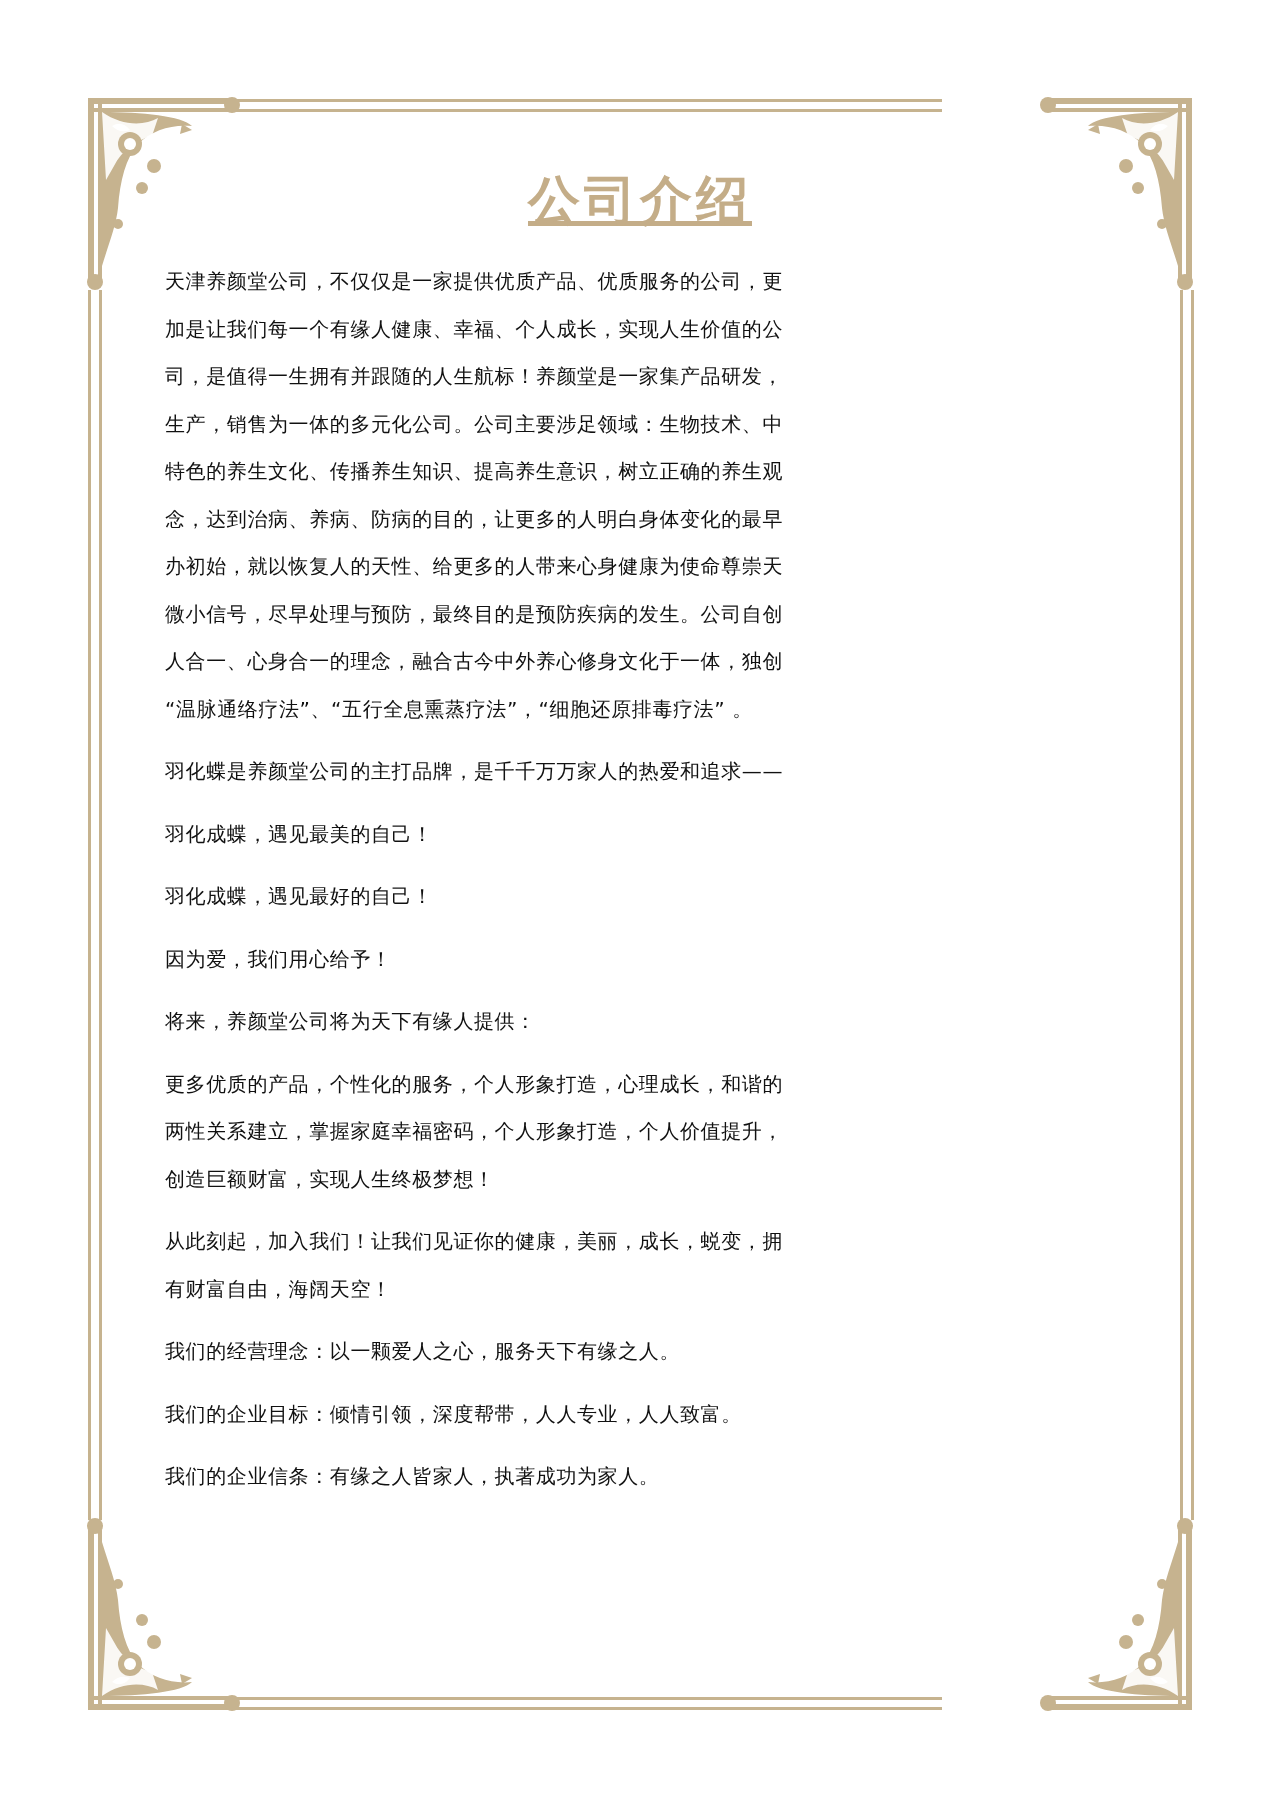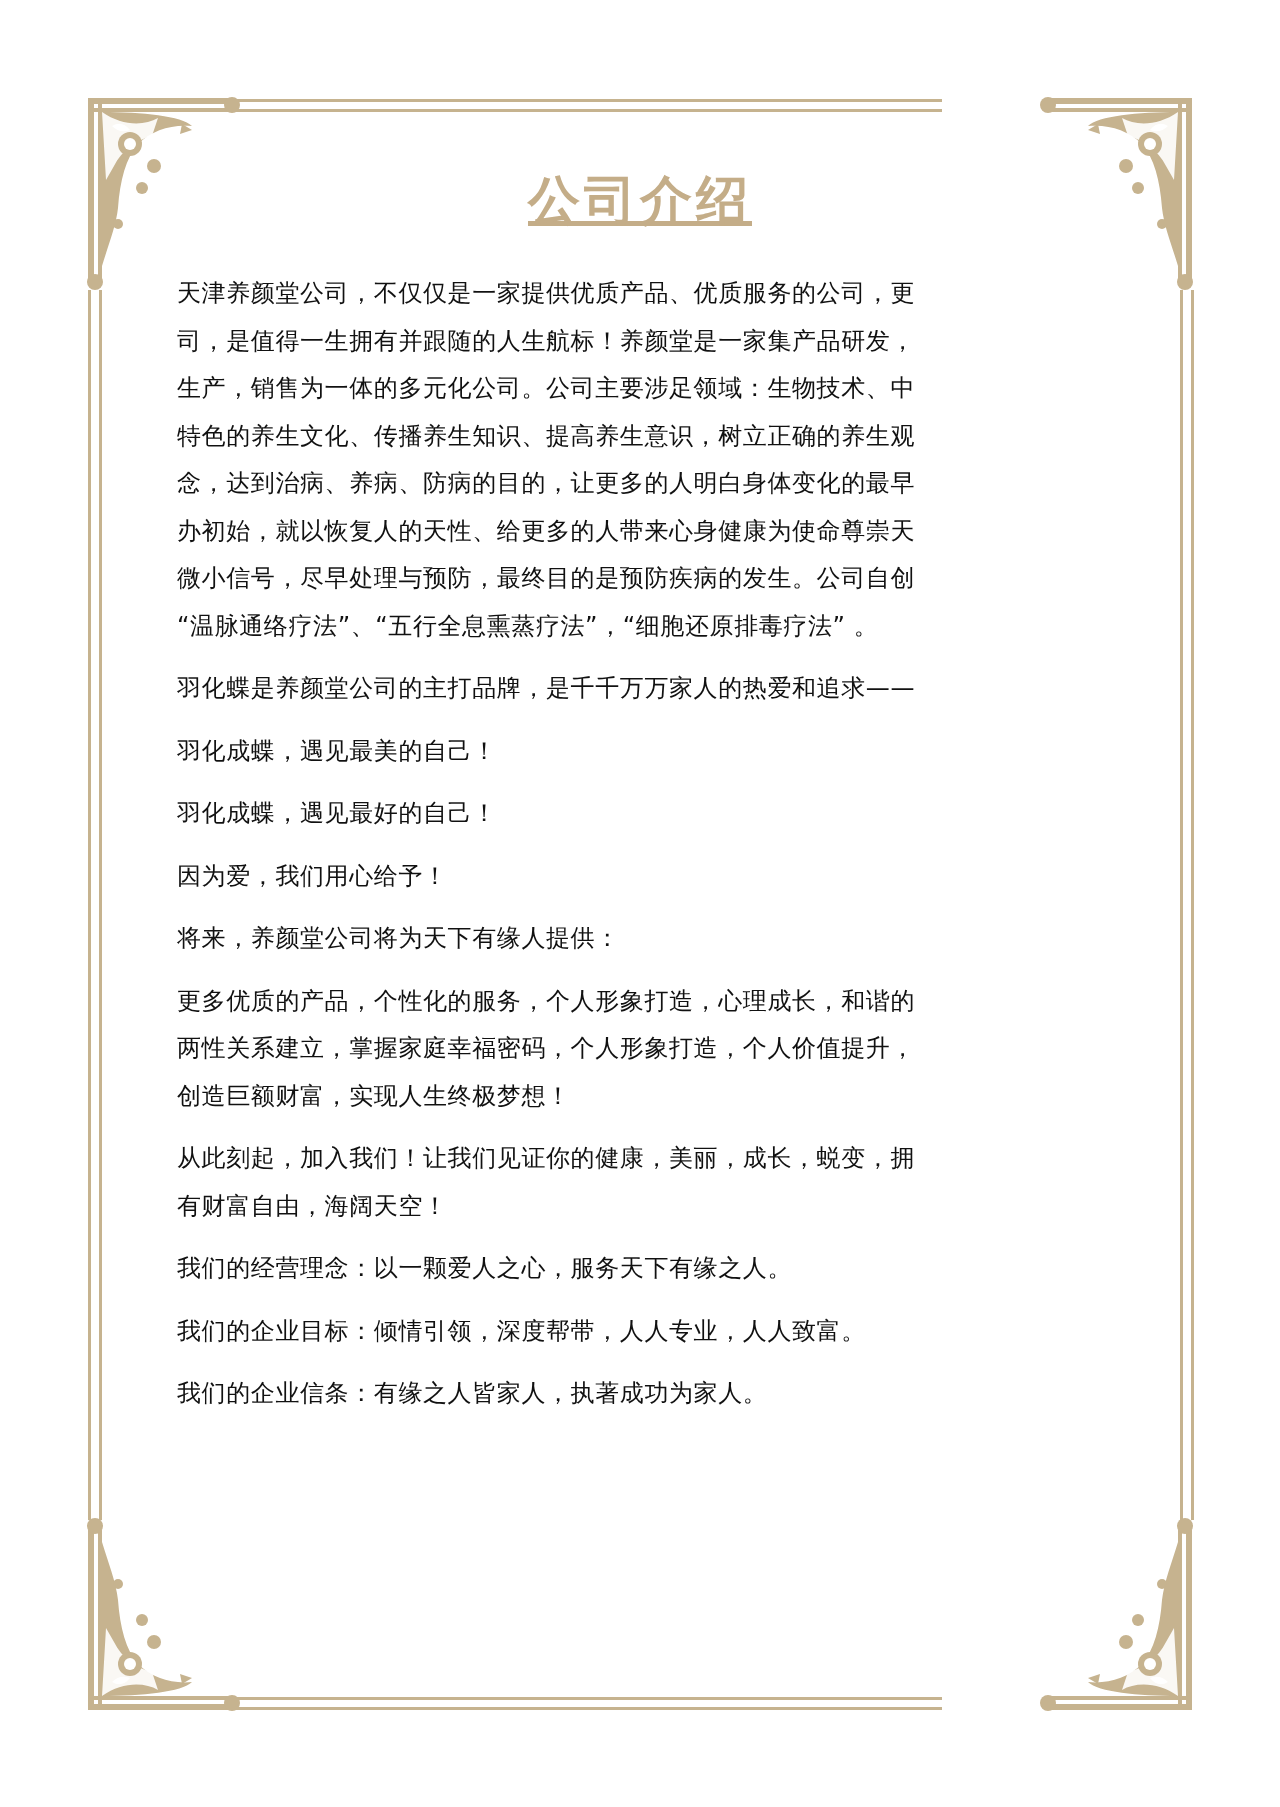--- a/index.html
+++ b/index.html
@@ -41,23 +41,23 @@
       color: #c4ad88;
       letter-spacing: 4px;
     }
     .content {
       position: absolute;
       left: 165px;
       top: 258px;
       width: 970px;
     }
     .para {
-      font-size: 24px;
+      font-size: 20px;
       line-height: 47.5px;
-      margin: 12px;
+      margin: 0;
       letter-spacing: 0.6px;
     }
     .para.gap { margin-top: 15px; }
     .para.intro { text-align: justify; }
     .line { display: block; white-space: nowrap; }
   </style>
 </head>
 <body>
 
 <div class="frame-line" style="left:226px; top:99px; width:716px; height:3px;"></div>
@@ -156,26 +156,28 @@
       <path d="M120 20 l8 4 l-8 4z" fill="#ffffff"></path>
     </g>
   </svg>
 </div>
 
 <h1 class="title" style="margin:0;text-decoration:underline;">公司介绍</h1>
 
 <div class="content">
   <p class="para intro">
     <span class="line">天津养颜堂公司，不仅仅是一家提供优质产品、优质服务的公司，更</span>
+    <span class="line">加是让我们每一个有缘人健康、幸福、个人成长，实现人生价值的公</span>
     <span class="line">司，是值得一生拥有并跟随的人生航标！养颜堂是一家集产品研发，</span>
     <span class="line">生产，销售为一体的多元化公司。公司主要涉足领域：生物技术、中</span>
     <span class="line">特色的养生文化、传播养生知识、提高养生意识，树立正确的养生观</span>
     <span class="line">念，达到治病、养病、防病的目的，让更多的人明白身体变化的最早</span>
     <span class="line">办初始，就以恢复人的天性、给更多的人带来心身健康为使命尊崇天</span>
     <span class="line">微小信号，尽早处理与预防，最终目的是预防疾病的发生。公司自创</span>
+    <span class="line">人合一、心身合一的理念，融合古今中外养心修身文化于一体，独创</span>
     <span class="line">“温脉通络疗法”、“五行全息熏蒸疗法”，“细胞还原排毒疗法”  。</span>
   </p>
 
   <p class="para gap">
     <span class="line">羽化蝶是养颜堂公司的主打品牌，是千千万万家人的热爱和追求——</span>
   </p>
 
   <p class="para gap">
     <span class="line">羽化成蝶，遇见最美的自己！</span>
   </p>

